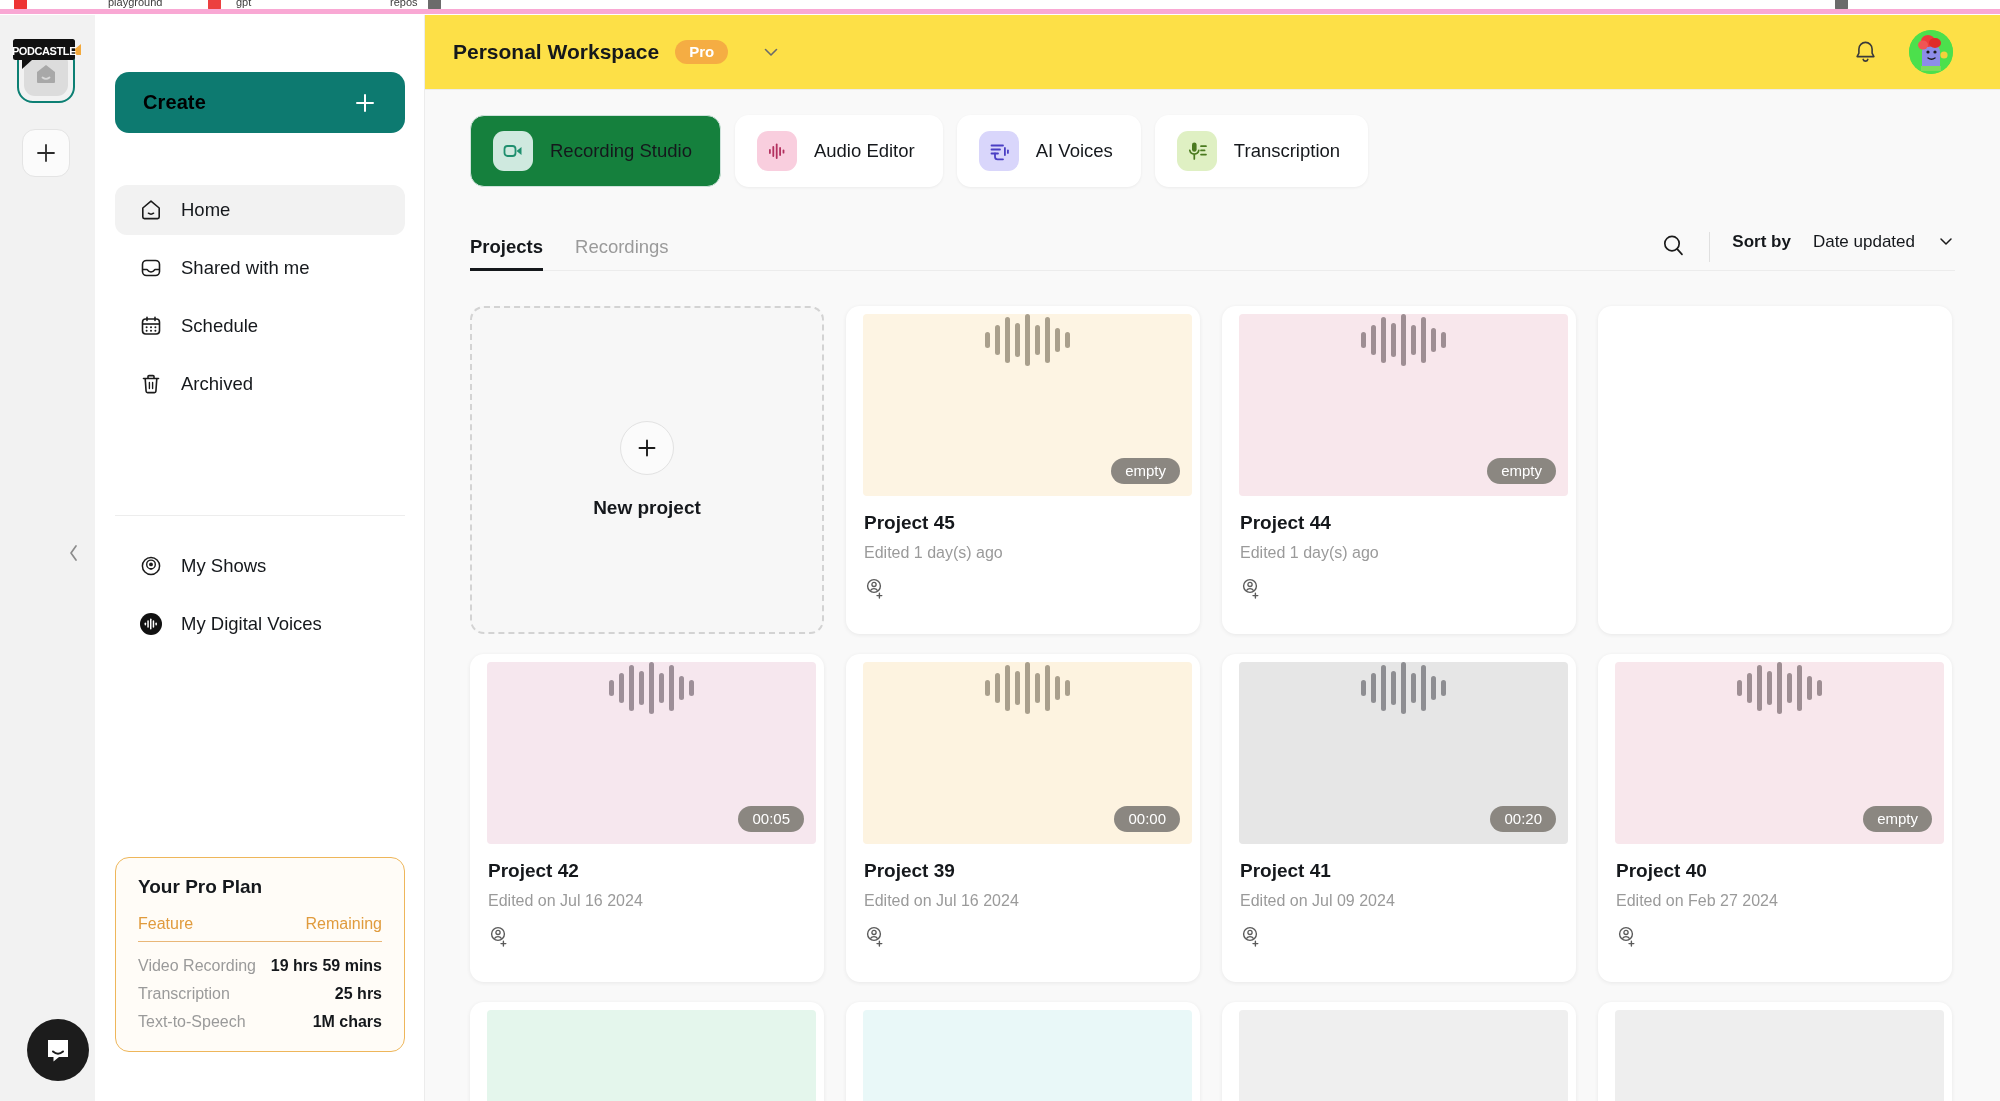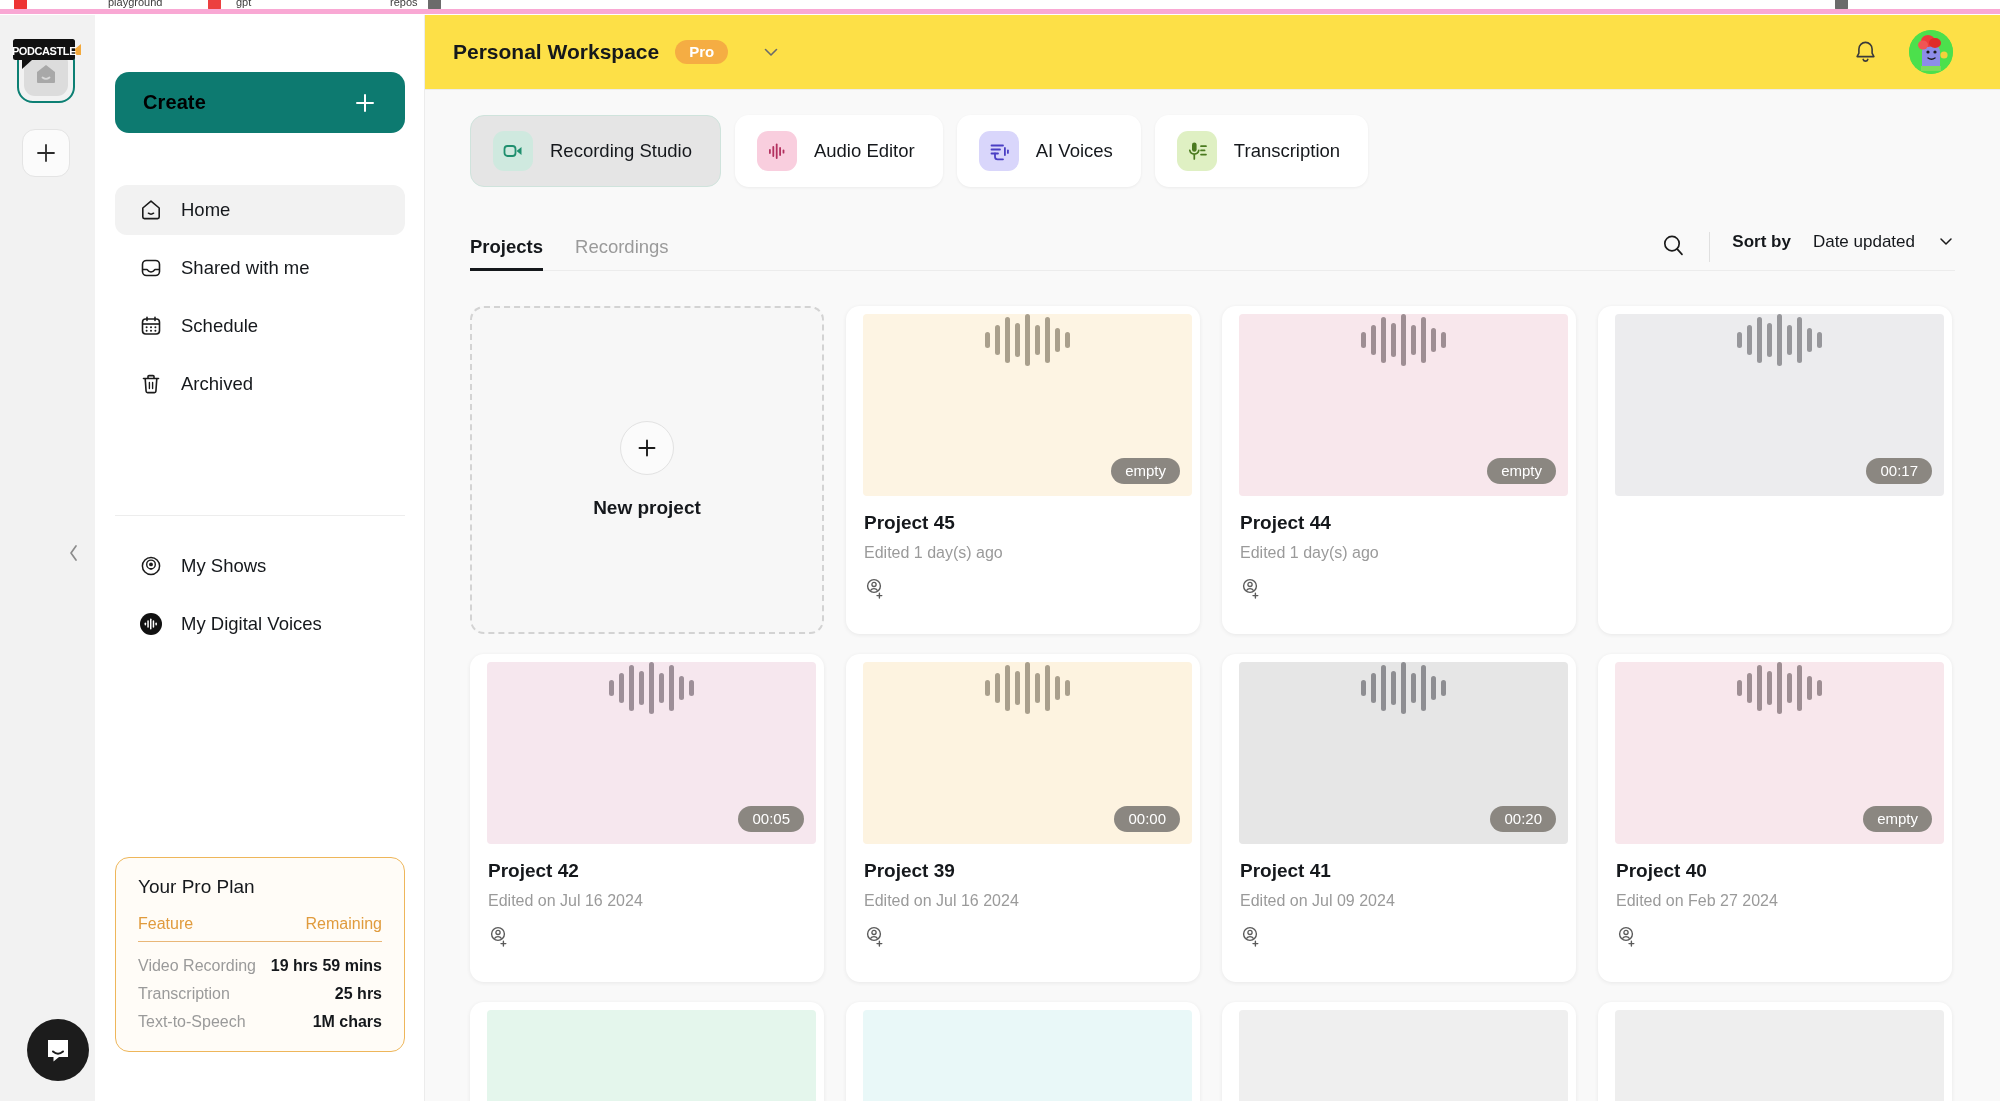--- a/index.html
+++ b/index.html
@@ -83,21 +83,21 @@
   #nav-divider { position: absolute; left: 20px; top: 500px; width: 290px; height: 1px; background: #ededed; }
 
   
   #pro-plan {
     position: absolute; left: 20px; top: 842px;
     width: 290px; height: 195px;
     border: 1.5px solid #eeb65a; border-radius: 14px;
     background: #fffcf7;
     padding: 18px 22px 0 22px;
   }
-  #pro-plan h3 { font-size: 19px; color: #15181c; font-weight: normal; margin-bottom: 17px; }
+  #pro-plan h3 { font-size: 19px; color: #15181c; font-weight: bold; margin-bottom: 17px; }
   .pp-head { display: flex; justify-content: space-between; font-size: 16px; color: #e09b3d; padding-bottom: 8px; }
   #pp-rule { height: 1px; background: #e9b778; margin-bottom: 10px; }
   .pp-row { display: flex; justify-content: space-between; padding: 5px 0; }
   .pp-row .k { font-size: 16px; color: #9a9a9a; }
   .pp-row .v { font-size: 16px; color: #15181c; font-weight: bold; }
 
   
   #intercom {
     position: absolute; left: 27px; top: 1004px;
     width: 62px; height: 62px; border-radius: 50%;
@@ -129,21 +129,21 @@
   #main { position: absolute; top: 75px; left: 425px; right: 0; bottom: 0; background: #f9f9f9; overflow: hidden; }
 
   
   #tools { display: flex; gap: 14px; padding: 25px 0 0 45px; }
   .tool {
     height: 72px; border-radius: 14px; background: #fff;
     display: flex; align-items: center; gap: 17px;
     padding: 0 28px 0 22px; cursor: pointer;
     box-shadow: 0 1px 3px rgba(0,0,0,.06);
   }
-  .tool.active { background: #e5e5e5; border: 1px solid #cfe3dc; box-shadow: none; }
+  .tool.active { background: #15803d; border: 1px solid #cfe3dc; box-shadow: none; }
   .tool .tico { width: 40px; height: 40px; border-radius: 11px; display: flex; align-items: center; justify-content: center; flex: 0 0 auto; }
   .tool .tlbl { font-size: 18.5px; color: #15181c; white-space: nowrap; }
 
   
   #tabs-row {
     display: flex; align-items: flex-end; justify-content: space-between;
     margin: 38px 45px 0 45px; height: 46px;
     border-bottom: 1px solid #ececec;
   }
   #tabs { display: flex; gap: 32px; }
@@ -530,34 +530,20 @@
               <circle cx="10" cy="8" r="6.4" fill="none" stroke="#5a5a5a" stroke-width="1.4"></circle>
               <circle cx="10" cy="6.4" r="2.1" fill="none" stroke="#5a5a5a" stroke-width="1.3"></circle>
               <path d="M6.4 12.6 a4.2 4.2 0 0 1 7.2 0" fill="none" stroke="#5a5a5a" stroke-width="1.3"></path>
               <path d="M15.4 15.2 V20 M13 17.6 H17.8" stroke="#5a5a5a" stroke-width="1.4" stroke-linecap="round"></path>
             </svg>
           </div>
         </div>
       </div>
 
       <div class="card">
-        <div class="thumb" style="background: rgb(236, 236, 238);">
-          <div class="wave">
-              <i style="height: 16px; background: rgb(151, 151, 155);"></i>
-              <i style="height: 30px; background: rgb(151, 151, 155);"></i>
-              <i style="height: 46px; background: rgb(151, 151, 155);"></i>
-              <i style="height: 34px; background: rgb(151, 151, 155);"></i>
-              <i style="height: 52px; background: rgb(151, 151, 155);"></i>
-              <i style="height: 30px; background: rgb(151, 151, 155);"></i>
-              <i style="height: 46px; background: rgb(151, 151, 155);"></i>
-              <i style="height: 24px; background: rgb(151, 151, 155);"></i>
-              <i style="height: 16px; background: rgb(151, 151, 155);"></i>
-            </div>
-          <span class="badge">00:17</span>
-        </div>
       </div>
 
       <div class="card">
         <div class="thumb" style="background: rgb(246, 231, 238);">
           <div class="wave">
               <i style="height: 16px; background: rgb(157, 143, 152);"></i>
               <i style="height: 30px; background: rgb(157, 143, 152);"></i>
               <i style="height: 46px; background: rgb(157, 143, 152);"></i>
               <i style="height: 34px; background: rgb(157, 143, 152);"></i>
               <i style="height: 52px; background: rgb(157, 143, 152);"></i>

